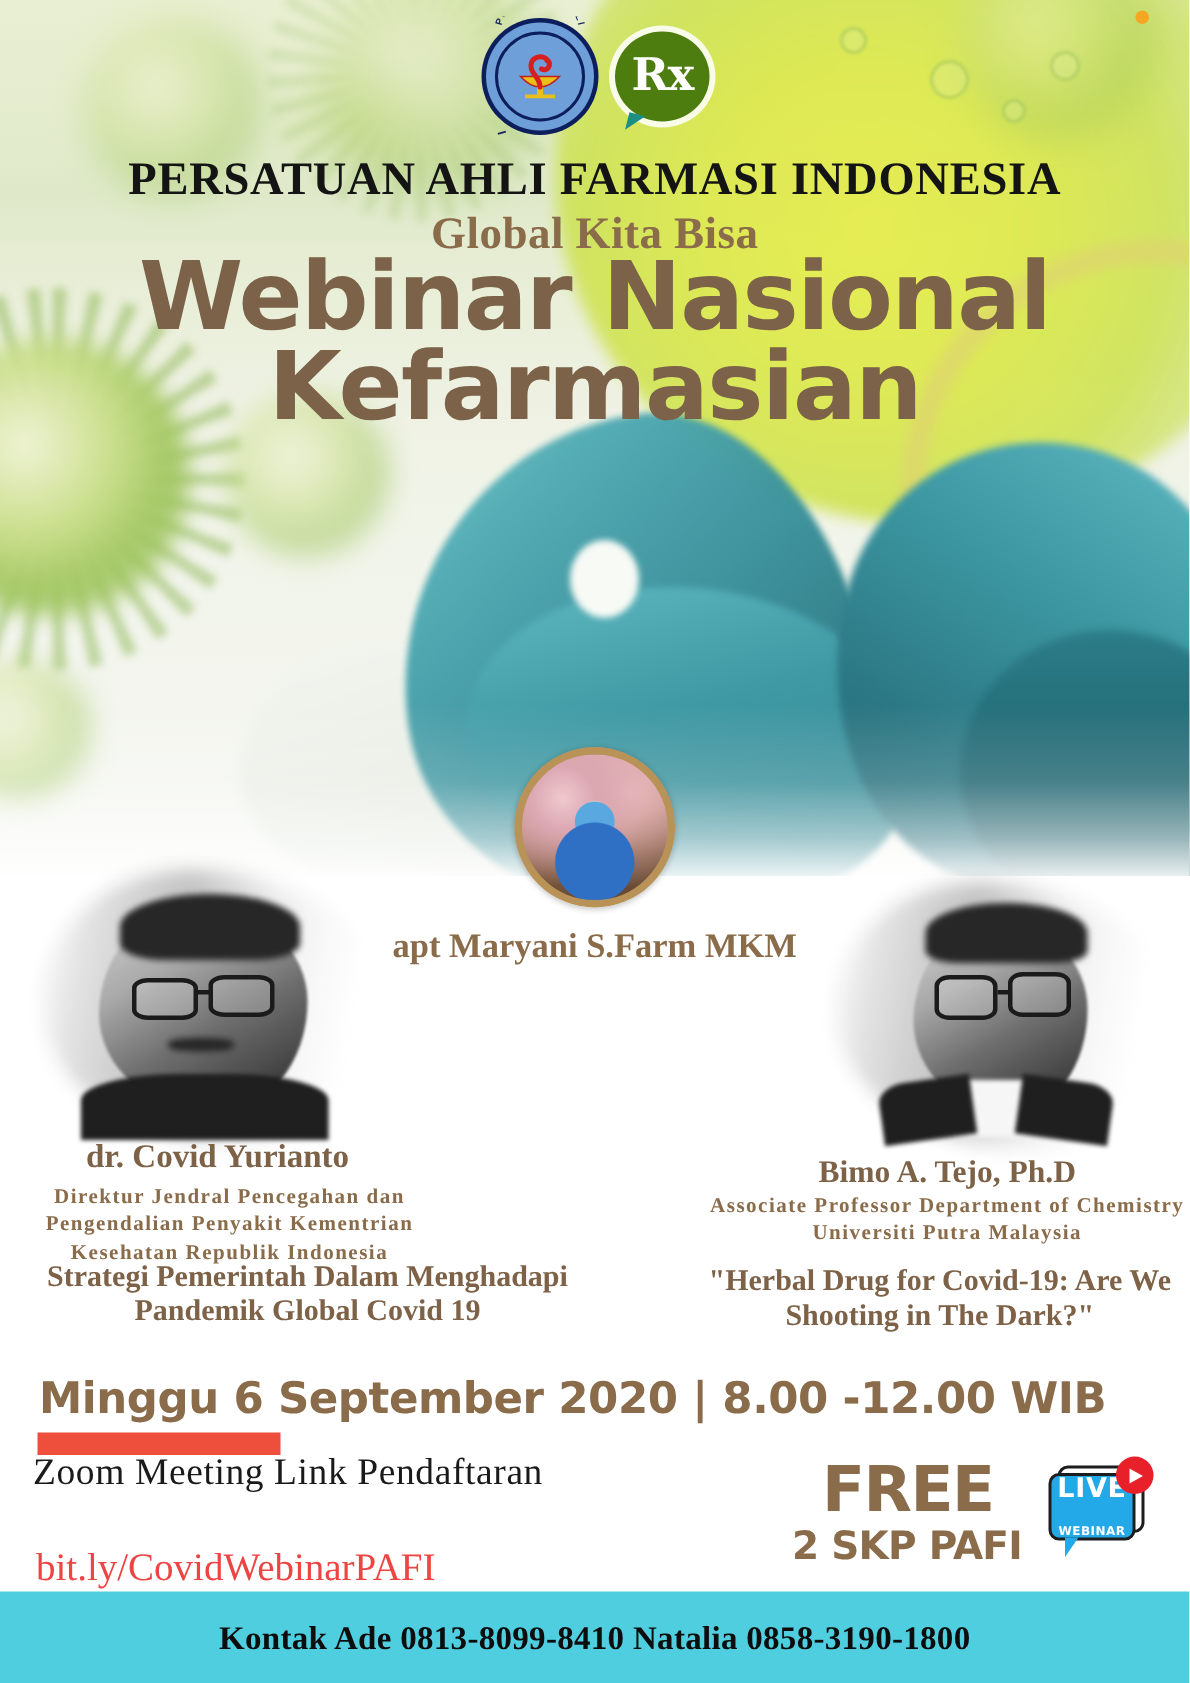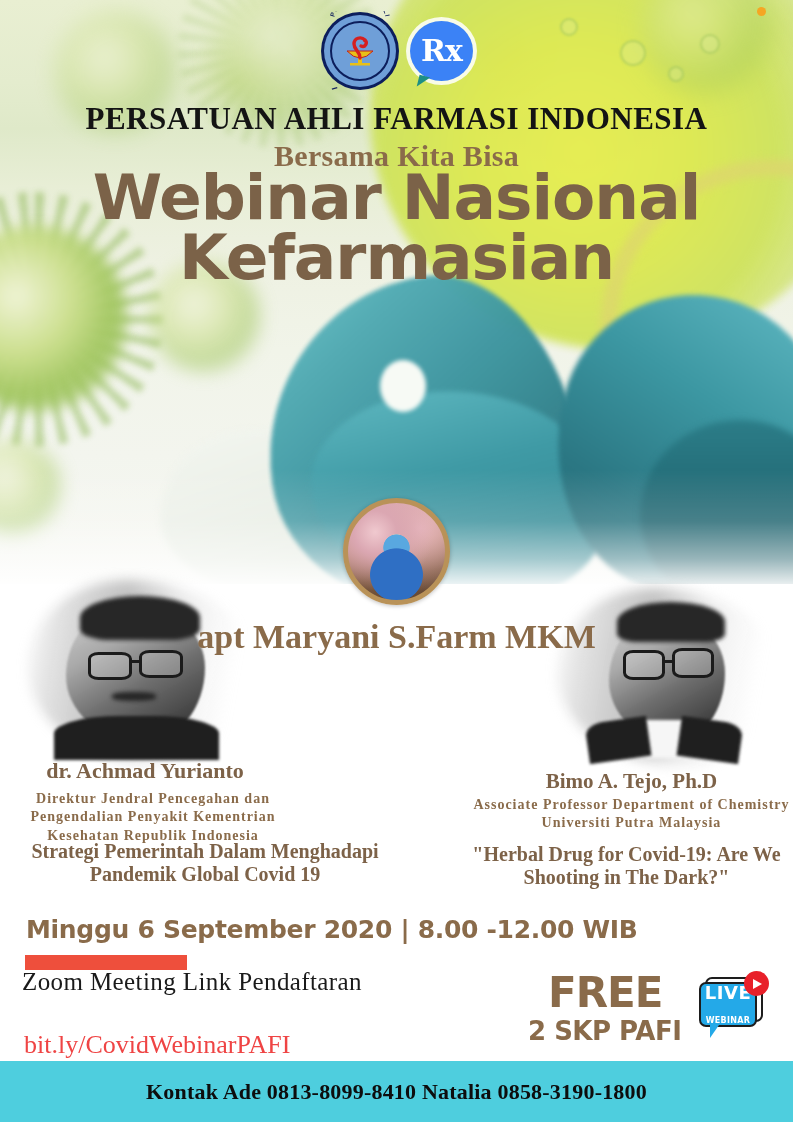--- a/index.html
+++ b/index.html
@@ -121,21 +121,21 @@
     font-size:45px; font-weight:bold; color:#3fc08e;
     letter-spacing:-1.5px; line-height:1;
     position:relative;
     text-shadow:0 0 4px #fff, 0 0 8px #fff, 1px 1px 0 #fff, -1px -1px 0 #fff;
   }
   #swipe-dot {
     position:absolute; right:27px; top:-1px; width:9px; height:9px;
     border-radius:50%; background:#f5a623;
   }
   #rx-bubble {
-    width:63px; height:60px; background:#3b82f6; border-radius:50% 50% 50% 50%;
+    width:63px; height:60px; background:#4d7c0f; border-radius:50% 50% 50% 50%;
     position:relative; display:flex; align-items:center; justify-content:center;
     margin-left:-4px;
     box-shadow:0 0 0 4px rgba(255,255,255,.85);
   }
   #rx-bubble::after {
     content:""; position:absolute; left:8px; bottom:-7px;
     width:0; height:0; border-left:11px solid #1d8f84;
     border-bottom:12px solid transparent; transform:rotate(14deg);
   }
   #rx-text {
@@ -182,21 +182,21 @@
       radial-gradient(circle at 50% 40%, #e8c9b4 0%, #e8c9b4 10%, rgba(232,201,180,0) 11%),
       radial-gradient(circle at 28% 30%, #f0c9cf 0%, #dba7b2 22%, rgba(219,167,178,0) 60%),
       radial-gradient(circle at 74% 26%, #e9b9bf 0%, rgba(233,185,191,0) 62%),
       linear-gradient(170deg,#d8a7ad 0%, #b98a74 42%, #7d5a40 72%, #5c4230 100%);
     overflow:hidden; position:relative;
     box-shadow:0 1px 4px rgba(0,0,0,.25);
   }
   #center-name {
     margin-top:13px;
     font-family:"Liberation Serif", serif;
-    font-size:34px; font-weight:bold; color:#8a6b4a;
+    font-size:23px; font-weight:bold; color:#8a6b4a;
   }
   #center-role {
     margin-top:3px;
     font-family:"Liberation Serif", serif;
     font-size:14px; font-weight:bold; color:#8a6b4a;
   }
 
   
   .side-photo {
     position:absolute;
@@ -258,21 +258,21 @@
     font-family:"Liberation Serif", serif;
     font-weight:bold; color:#7d6248; font-size:20px; line-height:1.15;
   }
   #left-topic { left:0px; top:840px; width:410px; }
   #right-topic { left:460px; top:843px; width:333px; }
 
   
   #date-line {
     position:absolute; left:26px; top:915px; z-index:8;
     font-family:"DejaVu Sans", sans-serif;
-    font-size:25px; font-weight:bold; color:#8a6b4a;
+    font-size:29px; font-weight:bold; color:#8a6b4a;
     letter-spacing:-.3px;
   }
   #red-bar {
     position:absolute; left:25px; top:955px; width:162px; height:15px;
     background:#ee4f3c; z-index:8;
   }
   #zoom-line {
     position:absolute; left:22px; top:968px; z-index:8;
     font-family:"Liberation Serif", serif;
     font-size:25px; color:#1a1a1a; letter-spacing:.4px;
@@ -398,42 +398,42 @@
 
   <div id="swiperx-logo">
     <span id="swipe-dot"></span>
     <span id="rx-bubble">
       <span id="rx-text">Rx</span>
     </span>
   </div>
 </div>
 
 <div id="org-name">PERSATUAN AHLI FARMASI INDONESIA</div>
-<div id="tagline">Bersama Kita Bisa</div>
+<div id="tagline">Global Kita Bisa</div>
 <div id="main-title">
   <span class="l1">Webinar Nasional</span>
   <span class="l2">Kefarmasian</span>
 </div>
 
 <div id="center-speaker">
   <div id="center-avatar"></div>
   <div id="center-name">apt Maryani S.Farm MKM</div>
 </div>
 
 <div id="left-photo" class="side-photo">
   <div class="brush-bg"></div>
   <div class="face-blob" style="left:30px;top:16px;right:36px;bottom:14px;"></div>
   <div class="hair" style="left:44px;top:8px;width:120px;height:44px;border-radius:60% 60% 30% 30%;"></div>
   <div class="glasses-l" style="left:52px;top:64px;width:44px;height:28px;"></div>
   <div class="glasses-r" style="left:103px;top:62px;width:44px;height:28px;"></div>
   <div class="glasses-bridge" style="left:96px;top:72px;width:8px;"></div>
   <div class="hair" style="left:76px;top:104px;width:44px;height:9px;border-radius:40%;"></div>
   <div class="suit" style="left:18px;top:128px;width:165px;height:44px;border-radius:40% 40% 0 0;"></div>
 </div>
-<div id="left-name">dr. Achmad Yurianto</div>
+<div id="left-name">dr. Covid Yurianto</div>
 <div id="left-affil" class="affil">Direktur Jendral Pencegahan dan Pengendalian Penyakit Kementrian Kesehatan Republik Indonesia</div>
 <div id="left-topic" class="topic">Strategi Pemerintah Dalam Menghadapi Pandemik Global Covid  19</div>
 
 <div id="right-photo" class="side-photo">
   <div class="brush-bg"></div>
   <div class="face-blob" style="left:44px;top:18px;right:40px;bottom:16px;"></div>
   <div class="hair" style="left:52px;top:6px;width:108px;height:40px;border-radius:60% 60% 24% 24%;"></div>
   <div class="glasses-l" style="left:58px;top:54px;width:42px;height:30px;"></div>
   <div class="glasses-r" style="left:107px;top:52px;width:42px;height:30px;"></div>
   <div class="glasses-bridge" style="left:100px;top:64px;width:8px;"></div>

